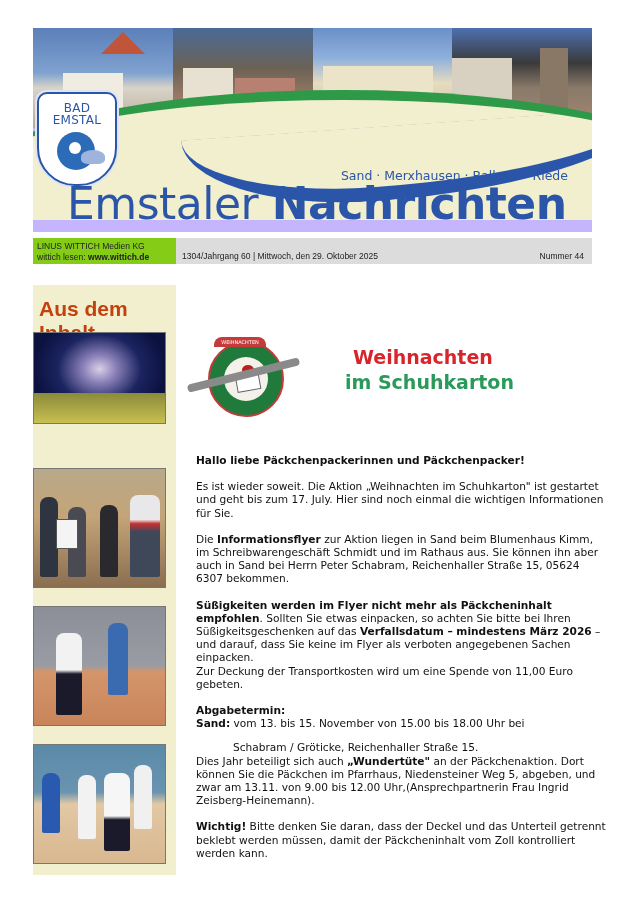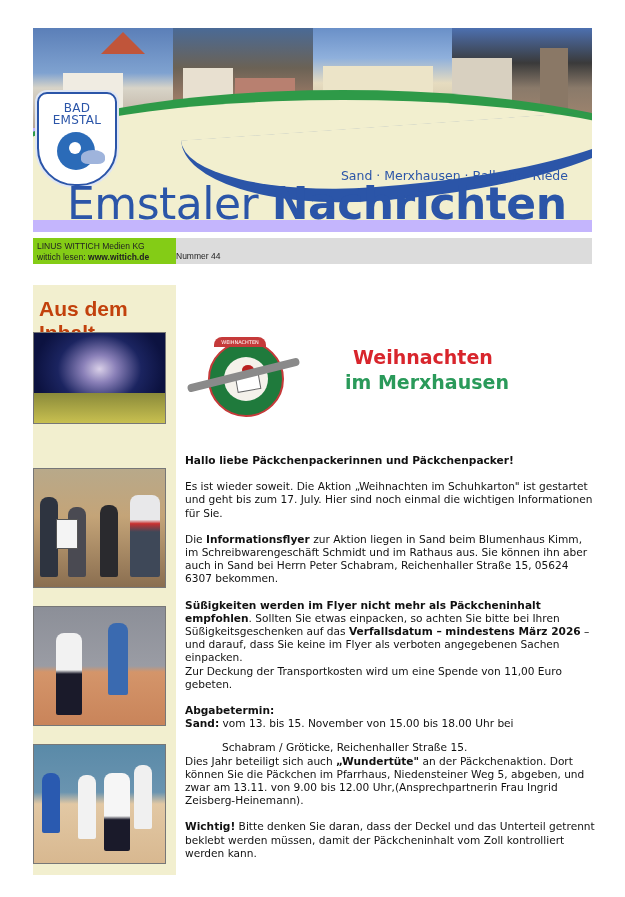--- a/index.html
+++ b/index.html
@@ -53,21 +53,21 @@
   .logo-inner { position:absolute; left:14px; top:14px; width:44px; height:44px; border-radius:50%; background:#f4f1ea; }
   .logo-box { position:absolute; left:12px; top:16px; width:22px; height:16px; background:#fff; border:1px solid #666; transform:rotate(-10deg); }
   .logo-bow { position:absolute; left:18px; top:8px; width:12px; height:10px; background:#b82020; border-radius:50%; }
   .logo-wing { position:absolute; left:0; top:34px; width:115px; height:8px; background:#8a8a8a; transform:rotate(-14deg); border-radius:4px; }
   .logo-ribbon { position:absolute; left:28px; top:0px; width:52px; height:10px; background:#c53a3a; border-radius:8px 8px 0 0; font-size:5px; color:#fff; text-align:center; line-height:10px; }
 
   .headline { position:absolute; left:345px; top:345px; font-family:"DejaVu Sans", sans-serif; font-weight:bold; font-size:19px; line-height:25px; }
   .hl1 { color:#d8252c; display:block; padding-left:8px; }
   .hl2 { color:#2a9a5a; display:block; }
 
-  .article { position:absolute; left:185px; top:454px; width:410px; font-family:"DejaVu Sans", sans-serif; font-size:10.6px; line-height:13.2px; color:#111; }
+  .article { position:absolute; left:196px; top:454px; width:410px; font-family:"DejaVu Sans", sans-serif; font-size:10.6px; line-height:13.2px; color:#111; }
   .article p { margin:0 0 13px 0; }
   .article b { font-weight:bold; }
   .indent { padding-left:37px; display:block;margin-top:11px; }
 </style>
 </head>
 <body>
 
 <div class="banner">
   <div class="photos">
     <div class="photo p1">
@@ -102,20 +102,21 @@
   <div class="title">
     <span class="t1">Emstaler </span><span class="t2">Nachrichten</span>
   </div>
 </div>
 
 <div class="infobar">
   <div class="publisher">
     <span>LINUS WITTICH Medien KG</span><br>
     <span>wittich lesen: </span><b>www.wittich.de</b>
   </div>
+  <div class="issue">1304/Jahrgang 60  |  Mittwoch, den 29. Oktober 2025</div>
   <div class="number">Nummer 44</div>
 </div>
 
 <div class="sidebar">
   <div class="sidebar-title">Aus dem Inhalt</div>
   <div class="thumb th1"></div>
   <div class="thumb th2">
     <div class="person" style="left:6px;height:80px;background:#2e3440;"></div>
     <div class="person" style="left:34px;height:70px;background:#4a4a52;"></div>
     <div class="person" style="left:66px;height:72px;background:#2a2a2e;"></div>
@@ -140,21 +141,21 @@
       <div class="logo-bow"></div>
       <div class="logo-box"></div>
     </div>
   </div>
   <div class="logo-wing"></div>
   <div class="logo-ribbon">WEIHNACHTEN</div>
 </div>
 
 <div class="headline">
   <span class="hl1">Weihnachten</span>
-  <span class="hl2">im Merxhausen</span>
+  <span class="hl2">im Schuhkarton</span>
 </div>
 
 <div class="article">
   <p><b>Hallo liebe Päckchenpackerinnen und Päckchenpacker!</b></p>
   <p>Es ist wieder soweit. Die Aktion „Weihnachten im Schuhkarton" ist gestartet und geht bis zum 17. July. Hier sind noch einmal die wichtigen Informationen für Sie.</p>
   <p><span>Die </span><b>Informationsflyer</b><span> zur Aktion liegen in Sand beim Blumenhaus Kimm, im Schreibwarengeschäft Schmidt und im Rathaus  aus. Sie können ihn aber auch in Sand bei Herrn Peter Schabram, Reichenhaller Straße 15, 05624 6307 bekommen.</span></p>
   <p><b>Süßigkeiten werden im Flyer nicht mehr als Päckcheninhalt empfohlen</b><span>. Sollten Sie etwas einpacken, so achten Sie bitte bei Ihren Süßigkeitsgeschenken auf das </span><b>Verfallsdatum – mindestens März 2026</b><span> – und darauf, dass Sie keine im Flyer als verboten angegebenen Sachen einpacken.</span><br><span>Zur Deckung der Transportkosten wird um eine Spende von 11,00 Euro gebeten.</span></p>
   <p><b>Abgabetermin:</b><br><b>Sand:</b><span> vom 13. bis 15. November von 15.00 bis 18.00 Uhr bei</span><span class="indent">Schabram / Gröticke, Reichenhaller Straße 15.</span><span>Dies Jahr beteiligt sich auch </span><b>„Wundertüte"</b><span> an der Päckchenaktion. Dort können Sie die Päckchen im Pfarrhaus, Niedensteiner Weg 5, abgeben, und zwar am 13.11. von 9.00 bis 12.00 Uhr,(Ansprechpartnerin Frau Ingrid Zeisberg-Heinemann).</span></p>
   <p><b>Wichtig!</b><span> Bitte denken Sie daran, dass der Deckel und das Unterteil getrennt beklebt werden müssen, damit der Päckcheninhalt vom Zoll kontrolliert werden kann.</span></p>
 </div>

